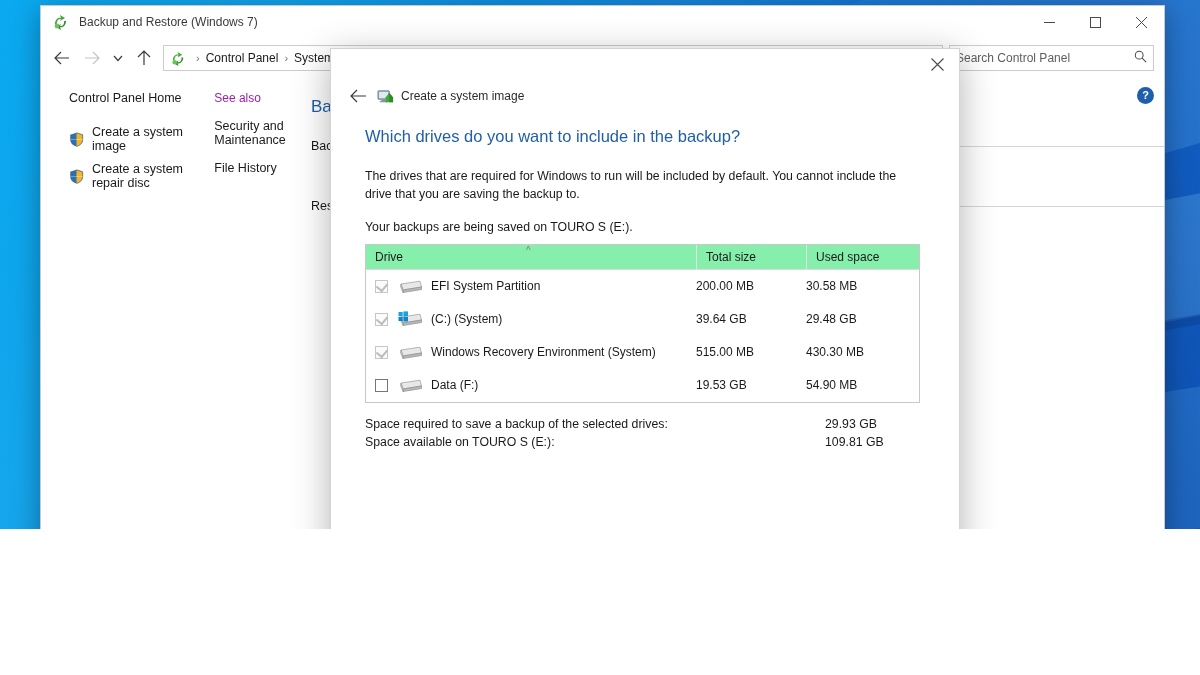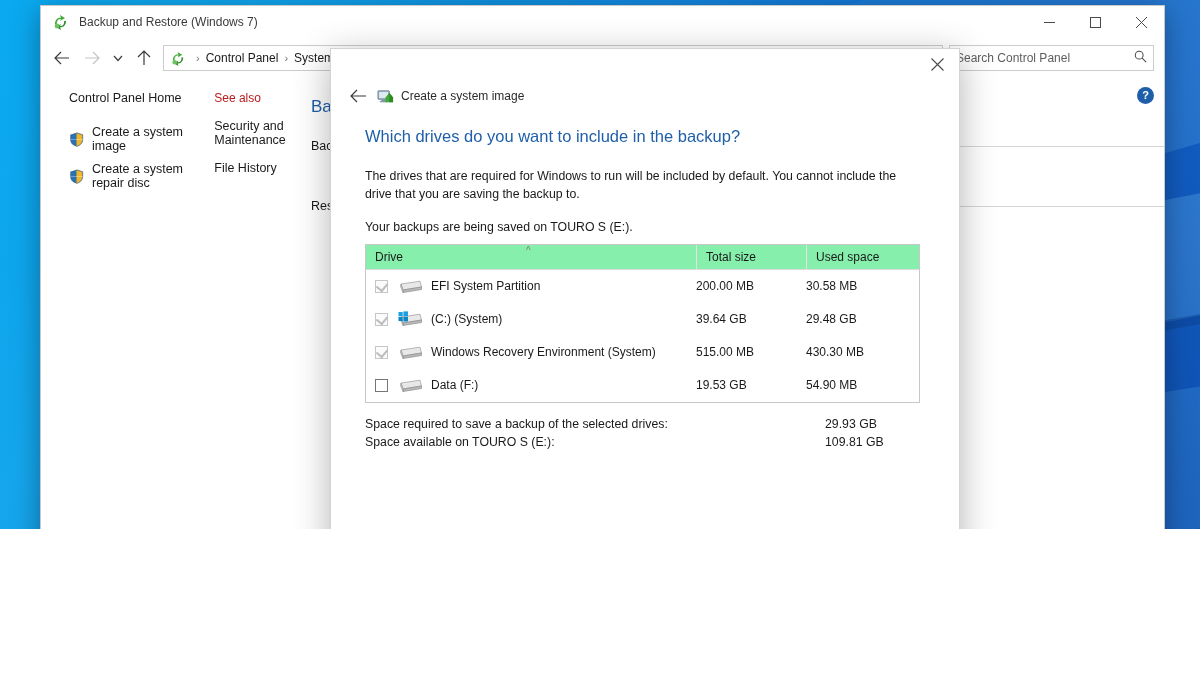--- a/index.html
+++ b/index.html
@@ -114,21 +114,21 @@
     display: flex; flex-direction: row;
     background: #ffffff;
   }
   .side-top { padding-left: 28px; }
   .side-home { font-size: 12.5px; color: #1a1a1a; margin-bottom: 20px; }
   .side-link-row { display: flex; align-items: center; margin-bottom: 9px; }
   .side-link-row .shield { margin-right: 8px; }
   .side-link { font-size: 12.5px; color: #1a1a1a; }
   .side-spacer { flex: 1 1 auto; }
   .side-bottom { padding: 0 0 22px 28px; }
-  .see-also { font-size: 12px; color: #b91c1c; margin-bottom: 14px; }
+  .see-also { font-size: 12px; color: #a21caf; margin-bottom: 14px; }
   .side-bottom .side-link { display: block; margin-bottom: 14px; }
 
   .content { flex: 1 1 auto; padding: 20px 0 0 0; position: relative; }
   .content-h1 { font-size: 17px; color: #1f5fa9; font-weight: normal;
                 margin: 0 0 22px 0; white-space: nowrap; }
   .sec-head { display: flex; align-items: center; margin-bottom: 10px; }
   .sec-title { font-size: 12.5px; color: #1a1a1a; white-space: nowrap; }
   .sec-rule { height: 1px; background: #d6d6d6; flex: 1 1 auto; margin-left: 8px; }
   .sec-row { font-size: 12.5px; color: #1a1a1a; padding-left: 36px;
              margin-bottom: 6px; white-space: nowrap; }

